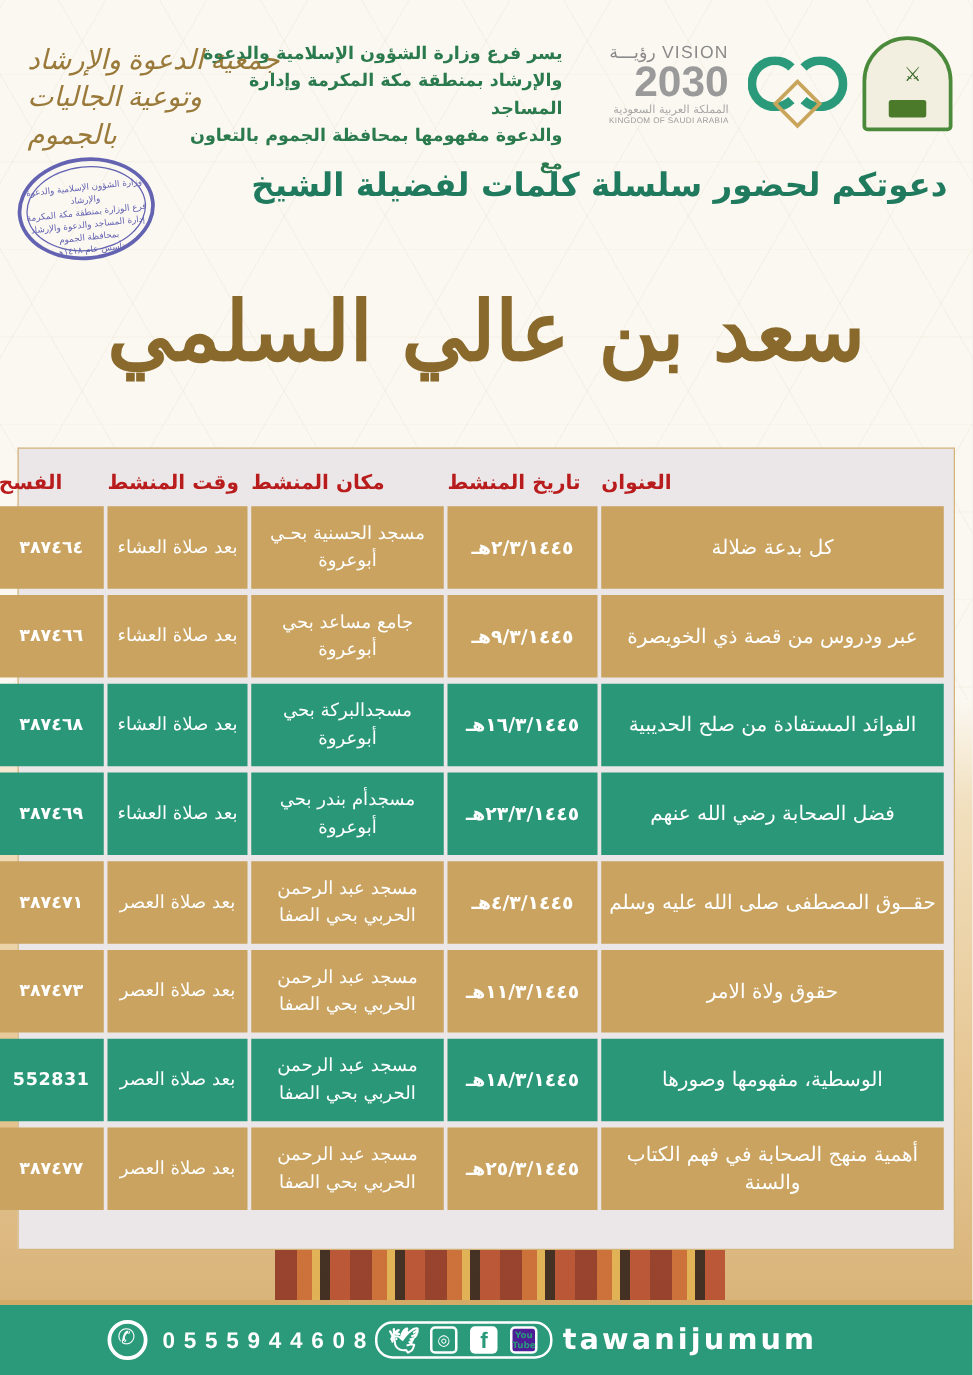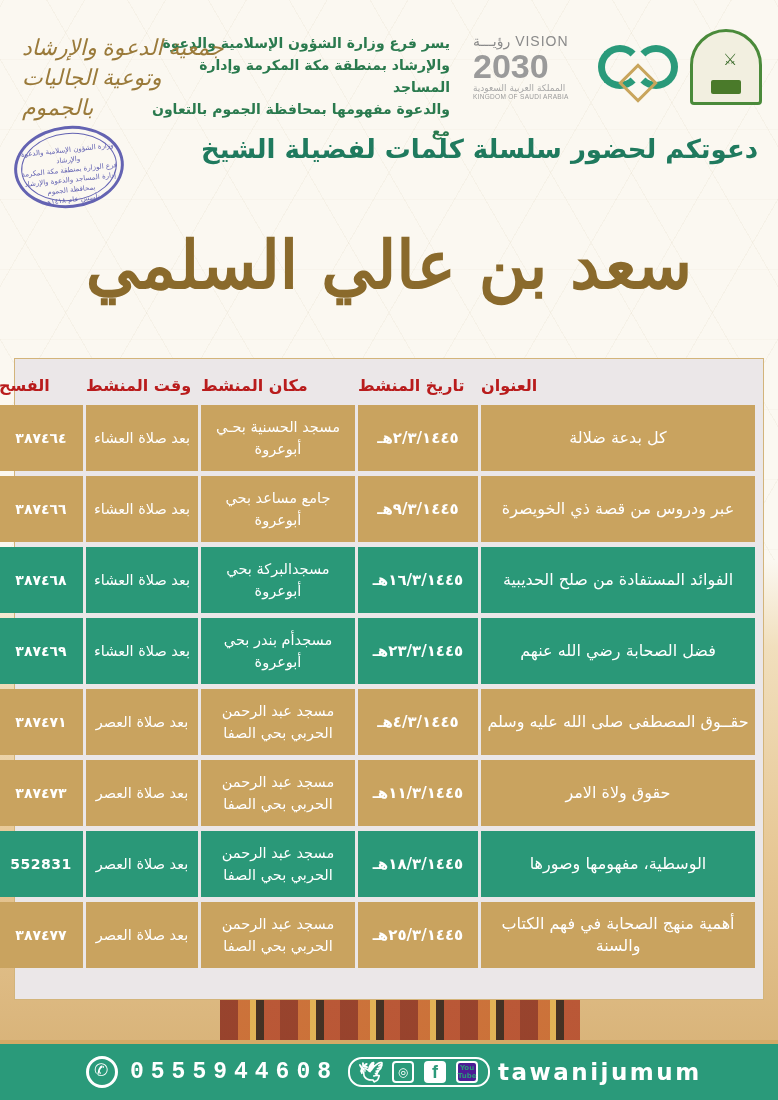--- a/index.html
+++ b/index.html
@@ -41,21 +41,21 @@
   }
   .logo-ministry .book { position:absolute; left:18px; right:18px; bottom:8px; height:14px; background:#4a7a2a; border-radius:2px; }
   .logo-ministry .swords { position:absolute; left:30px; top:18px; font-size:16px; color:#3b6b2a; }
   .logo-rawq {
     position: absolute; right: 100px; top: 14px; width: 80px; height: 60px;
   }
   .logo-rawq .c1 { position:absolute; right:0; top:6px; width:44px; height:44px; border:7px solid #2a9a7a; border-radius:50%; border-left-color:transparent; }
   .logo-rawq .c2 { position:absolute; left:0; top:6px; width:44px; height:44px; border:7px solid #2a9a7a; border-radius:50%; border-right-color:transparent; }
   .logo-rawq .diamond { position:absolute; left:26px; top:30px; width:28px; height:28px; border:3px solid #c9a55c; transform:rotate(45deg); }
   .vision {
-    position: absolute; right: 195px; top: 8px; width: 110px; text-align: left; color: #8a8a8a;
+    position: absolute; right: 195px; top: 8px; width: 110px; text-align: right; color: #8a8a8a;
   }
   .vision .v-top { font-family: "Liberation Sans", sans-serif; font-size: 14px; letter-spacing: 1px; }
   .vision .v-num { font-family: "Liberation Sans", sans-serif; font-size: 34px; font-weight: bold; line-height: 34px; color: #9a9a9a; }
   .vision .v-ar { font-size: 9px; color: #a8a8a8; }
   .vision .v-en { font-family: "Liberation Sans", sans-serif; font-size: 6.5px; color: #9a9a9a; letter-spacing: .3px; }
   .header-text {
     position: absolute; right: 328px; top: 7px; width: 300px;
     color: #2a7a4e; font-weight: bold; font-size: 14px; line-height: 22px; text-align: right;
   }
   .assoc-logo {
@@ -101,21 +101,21 @@
   td.fasah { font-size: 14px; letter-spacing: .5px; margin-left: 33px; }
   .col-title { width: 274px; } .col-date { width: 120px; } .col-loc { width: 154px; } .col-time { width: 112px; } .col-fasah { width: 84px; }
 
   
   .footer {
     position: absolute; left: 0; right: 0; top: 1044px; height: 56px; background: #2a9a7a;
     display: flex; align-items: center; direction: ltr; padding-left: 86px; color: #fff;
   }
   .wa-icon { width: 32px; height: 32px; border: 3px solid #fff; border-radius: 50%; position: relative; margin-right: 12px; }
   .wa-icon::after { content:"✆"; position:absolute; left:5px; top:1px; font-size:17px; color:#fff; }
-  .phone { font-family: Liberation Mono, monospace; font-weight: bold; font-size: 23px; letter-spacing: 7px; margin-right: 10px; }
+  .phone { font-family: Liberation Sans, sans-serif; font-weight: bold; font-size: 18px; letter-spacing: 7px; }
   .social {
     display: flex; align-items: center; gap: 10px; border: 2px solid #fff; border-radius: 14px; height: 30px; padding: 0 10px; margin-right: 8px;
   }
   .s-ico { width: 22px; height: 22px; border: 2px solid #fff; border-radius: 4px; font-size: 12px; font-weight: bold; display: flex; align-items: center; justify-content: center; color:#fff; }
   .s-ico.fb { background: #fff; color: #2a9a7a; border: none; font-size: 18px; font-family: "Liberation Sans", sans-serif; }
   .s-ico.yt { background: #4c1d95; color: #2a9a7a; font-size: 7px; line-height: 8px; text-align: center; }
   .s-ico.tw { border: none; font-size: 20px; }
   .handle { font-family: "DejaVu Sans", sans-serif; font-weight: bold; font-size: 23px; letter-spacing: 2.5px; }
 </style>
 </head>

